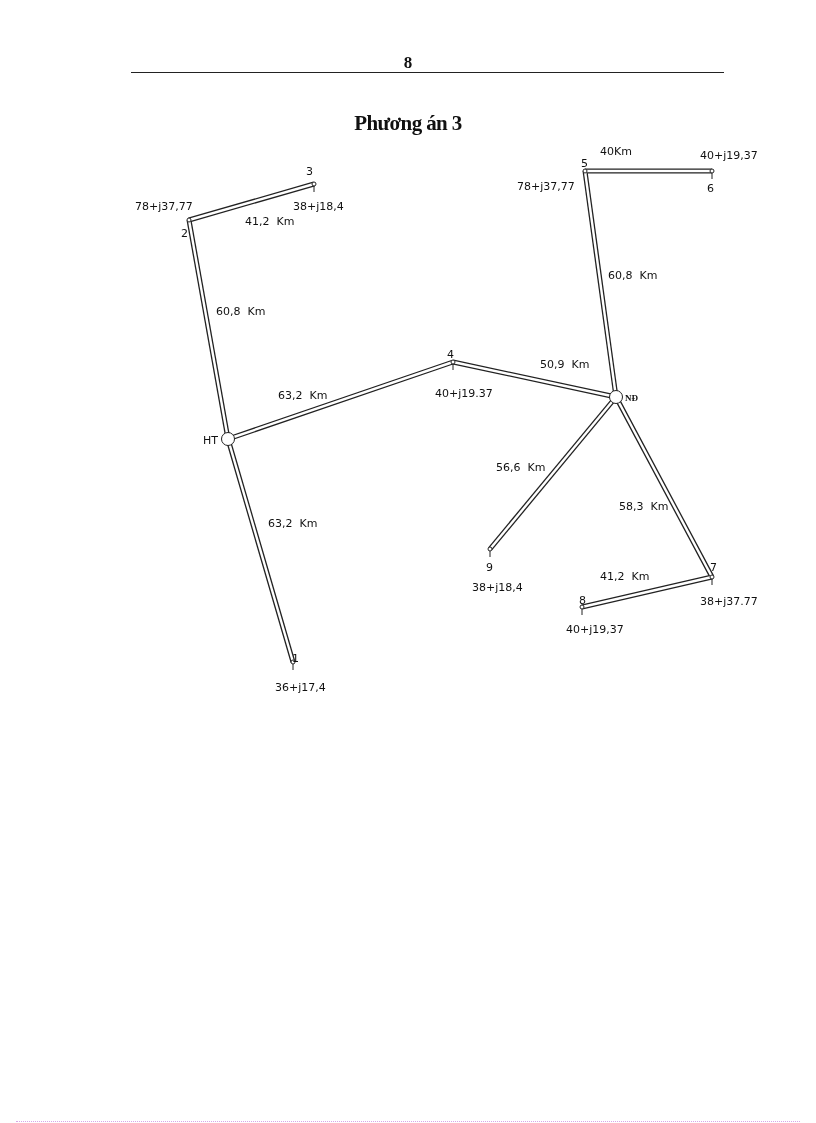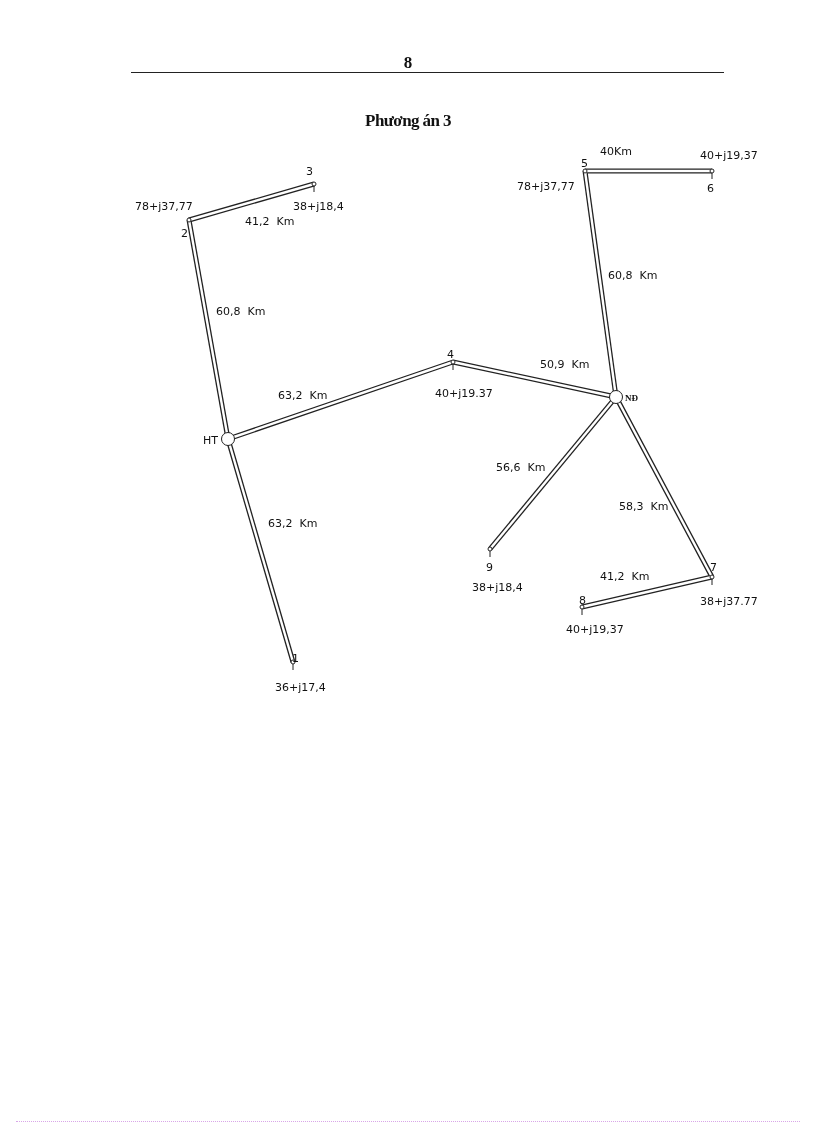--- a/index.html
+++ b/index.html
@@ -1,19 +1,19 @@
 <!DOCTYPE html>
 <html><head>
 <meta charset="utf-8">
 <style>
   html,body{margin:0;padding:0;background:#fff;}
   body{width:816px;height:1123px;position:relative;overflow:hidden;}
   .page-num{position:absolute;left:0;width:816px;top:53px;text-align:center;font-family:"Liberation Serif",serif;font-weight:bold;font-size:17px;color:#111;}
   .header-rule{position:absolute;left:131px;top:72px;width:593px;height:0;border-top:1.5px solid #222;}
-  .title{position:absolute;left:0;width:816px;top:111px;text-align:center;font-family:"Liberation Serif",serif;font-weight:bold;font-size:17px;color:#111;letter-spacing:-0.6px;}
+  .title{position:absolute;left:0;width:816px;top:111px;text-align:center;font-family:"Liberation Serif",serif;font-weight:bold;font-size:21px;color:#111;letter-spacing:-0.6px;}
   svg{position:absolute;left:0;top:0;}
   .lbl{font-family:"DejaVu Sans",sans-serif;font-size:11px;fill:#111;}
   .nd{font-family:"Liberation Serif",serif;font-size:9px;font-weight:bold;fill:#111;}
   .footer-dots{position:absolute;left:16px;right:16px;top:1121px;border-top:1px dotted #d9a6e8;}
 </style>
 </head>
 <body>
 
 <div class="page-num">8</div>
 <div class="header-rule"></div>

